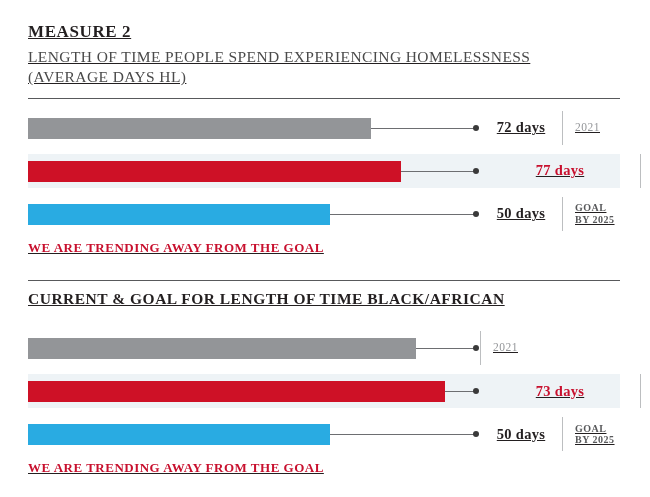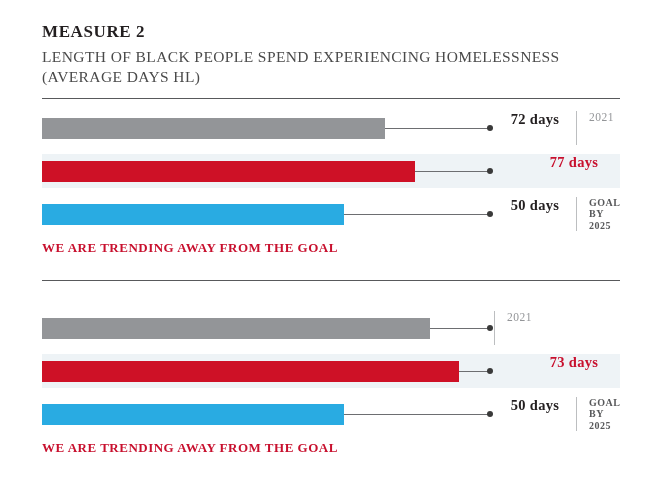--- a/index.html
+++ b/index.html
@@ -12,21 +12,22 @@
     height: 497px;
     font-family: "Liberation Serif", serif;
     color: #231f20;
     overflow: hidden;
   }
   .page {
     position: relative;
     width: 644px;
     height: 497px;
     box-sizing: border-box;
-    padding: 22px 24px 10px 42px;
+    padding: 22px 24px 10px 28px;
+    text-decoration: underline;
   }
 
   
   .measure-label {
     font-family: "Liberation Serif", serif;
     font-weight: bold;
     font-size: 17px;
     letter-spacing: 0.6px;
     color: #231f20;
     margin: 0 0 5px 0;
@@ -56,21 +57,21 @@
   }
 
   
   .chart {
     position: relative;
     margin-top: 12px;
   }
   .row {
     position: relative;
     display: flex;
-    align-items: flex-start;
+    align-items: center;
     height: 34px;
     margin-bottom: 9px;
   }
   .row.alt {
     background: #eef3f6;
     gap: 39px;
   }
   .bar-area {
     position: relative;
     width: 452px;
@@ -136,21 +137,21 @@
   .spacer-1 { height: 14px; }
   .spacer-2 { height: 10px; }
 </style>
 </head>
 <body>
 
 <div class="page">
 
   <div>
     <p class="measure-label">MEASURE 2</p>
-    <p class="subtitle">LENGTH OF BLACK PEOPLE SPEND EXPERIENCING HOMELESSNESS</p>
+    <p class="subtitle">LENGTH OF TIME PEOPLE SPEND EXPERIENCING HOMELESSNESS</p>
     <p class="subtitle">(AVERAGE DAYS HL)</p>
   </div>
   <hr class="rule">
 
   <div class="chart">
 
     <div class="row">
       <div class="bar-area">
         <div class="bar" style="width:343px;background:#939598;"></div>
         <div class="connector" style="left:343px;width:105px;"></div>
@@ -190,20 +191,21 @@
       </div>
     </div>
 
     <p class="trend-note">WE ARE TRENDING AWAY FROM THE GOAL</p>
   </div>
 
   <div class="spacer-1"></div>
   <hr class="rule">
 
   <div style="margin-top:8px;">
+    <p class="section2-title">CURRENT &amp; GOAL FOR LENGTH OF TIME BLACK/AFRICAN</p>
   </div>
 
   <div class="spacer-2"></div>
 
   <div class="chart">
 
     <div class="row">
       <div class="bar-area">
         <div class="bar" style="width:388px;background:#939598;"></div>
         <div class="connector" style="left:388px;width:60px;"></div>

